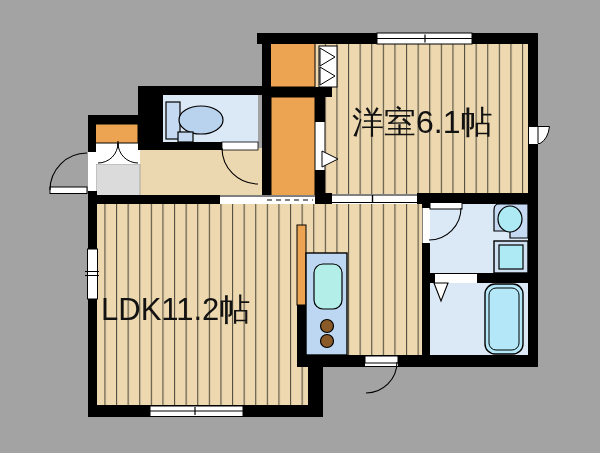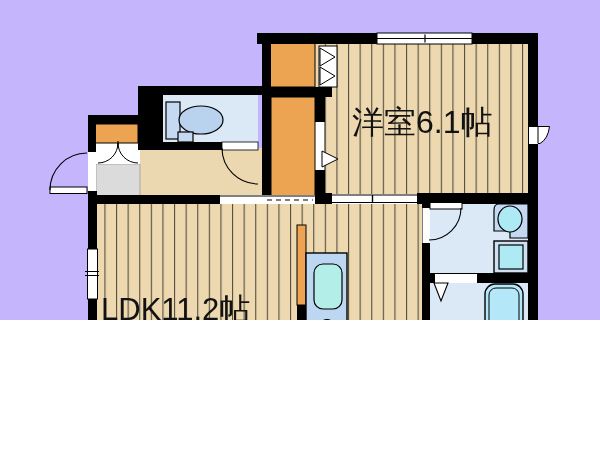--- a/index.html
+++ b/index.html
@@ -1,16 +1,16 @@
 <!DOCTYPE html>
 <html><head>
 <meta charset="utf-8">
 <style>
   html,body{margin:0;padding:0;background:#ffffff;}
-  .stage{position:relative;width:600px;height:320px;background:#c4b5fd;overflow:hidden;
+  .stage{position:relative;width:600px;height:453px;background:#a3a3a3;overflow:hidden;
          font-family:"Liberation Sans", sans-serif;}
   svg{display:block;}
   text.room-label{fill:#121212;font-family:"Liberation Sans", sans-serif;}
 </style>
 </head>
 <body>
 
 <div class="stage">
 <svg width="600" height="453" viewBox="0 0 600 453">
   <defs>

